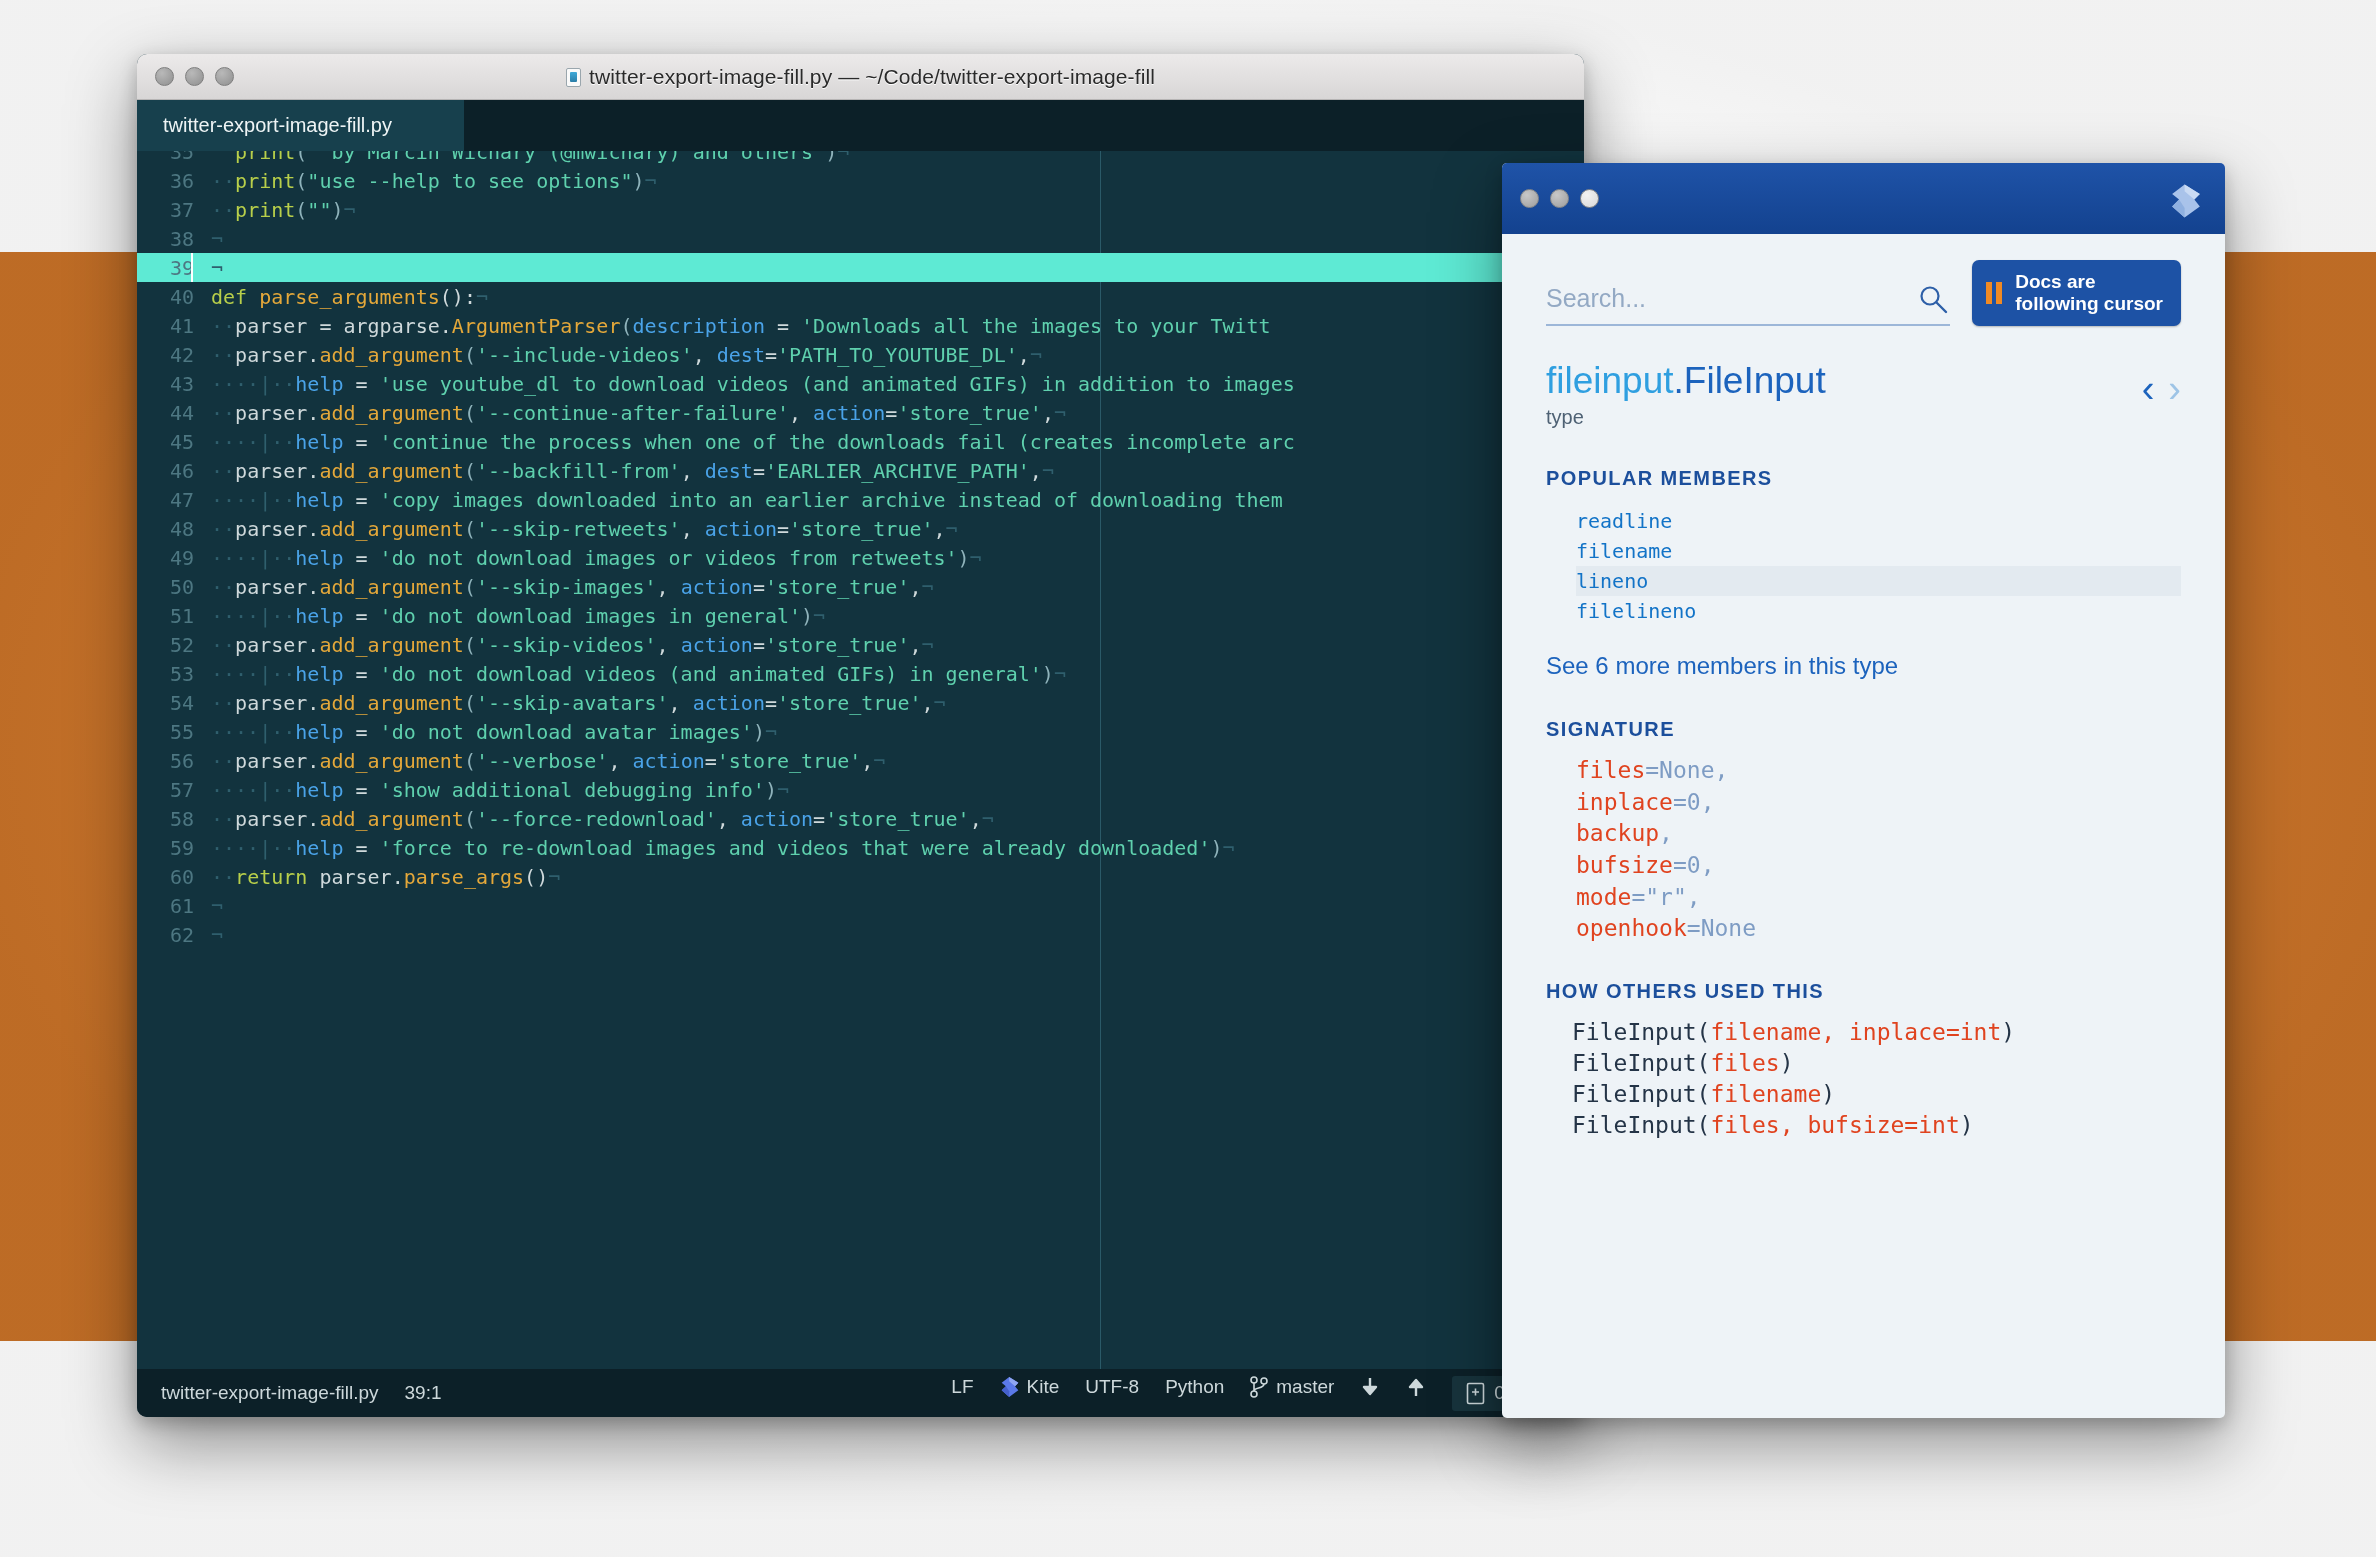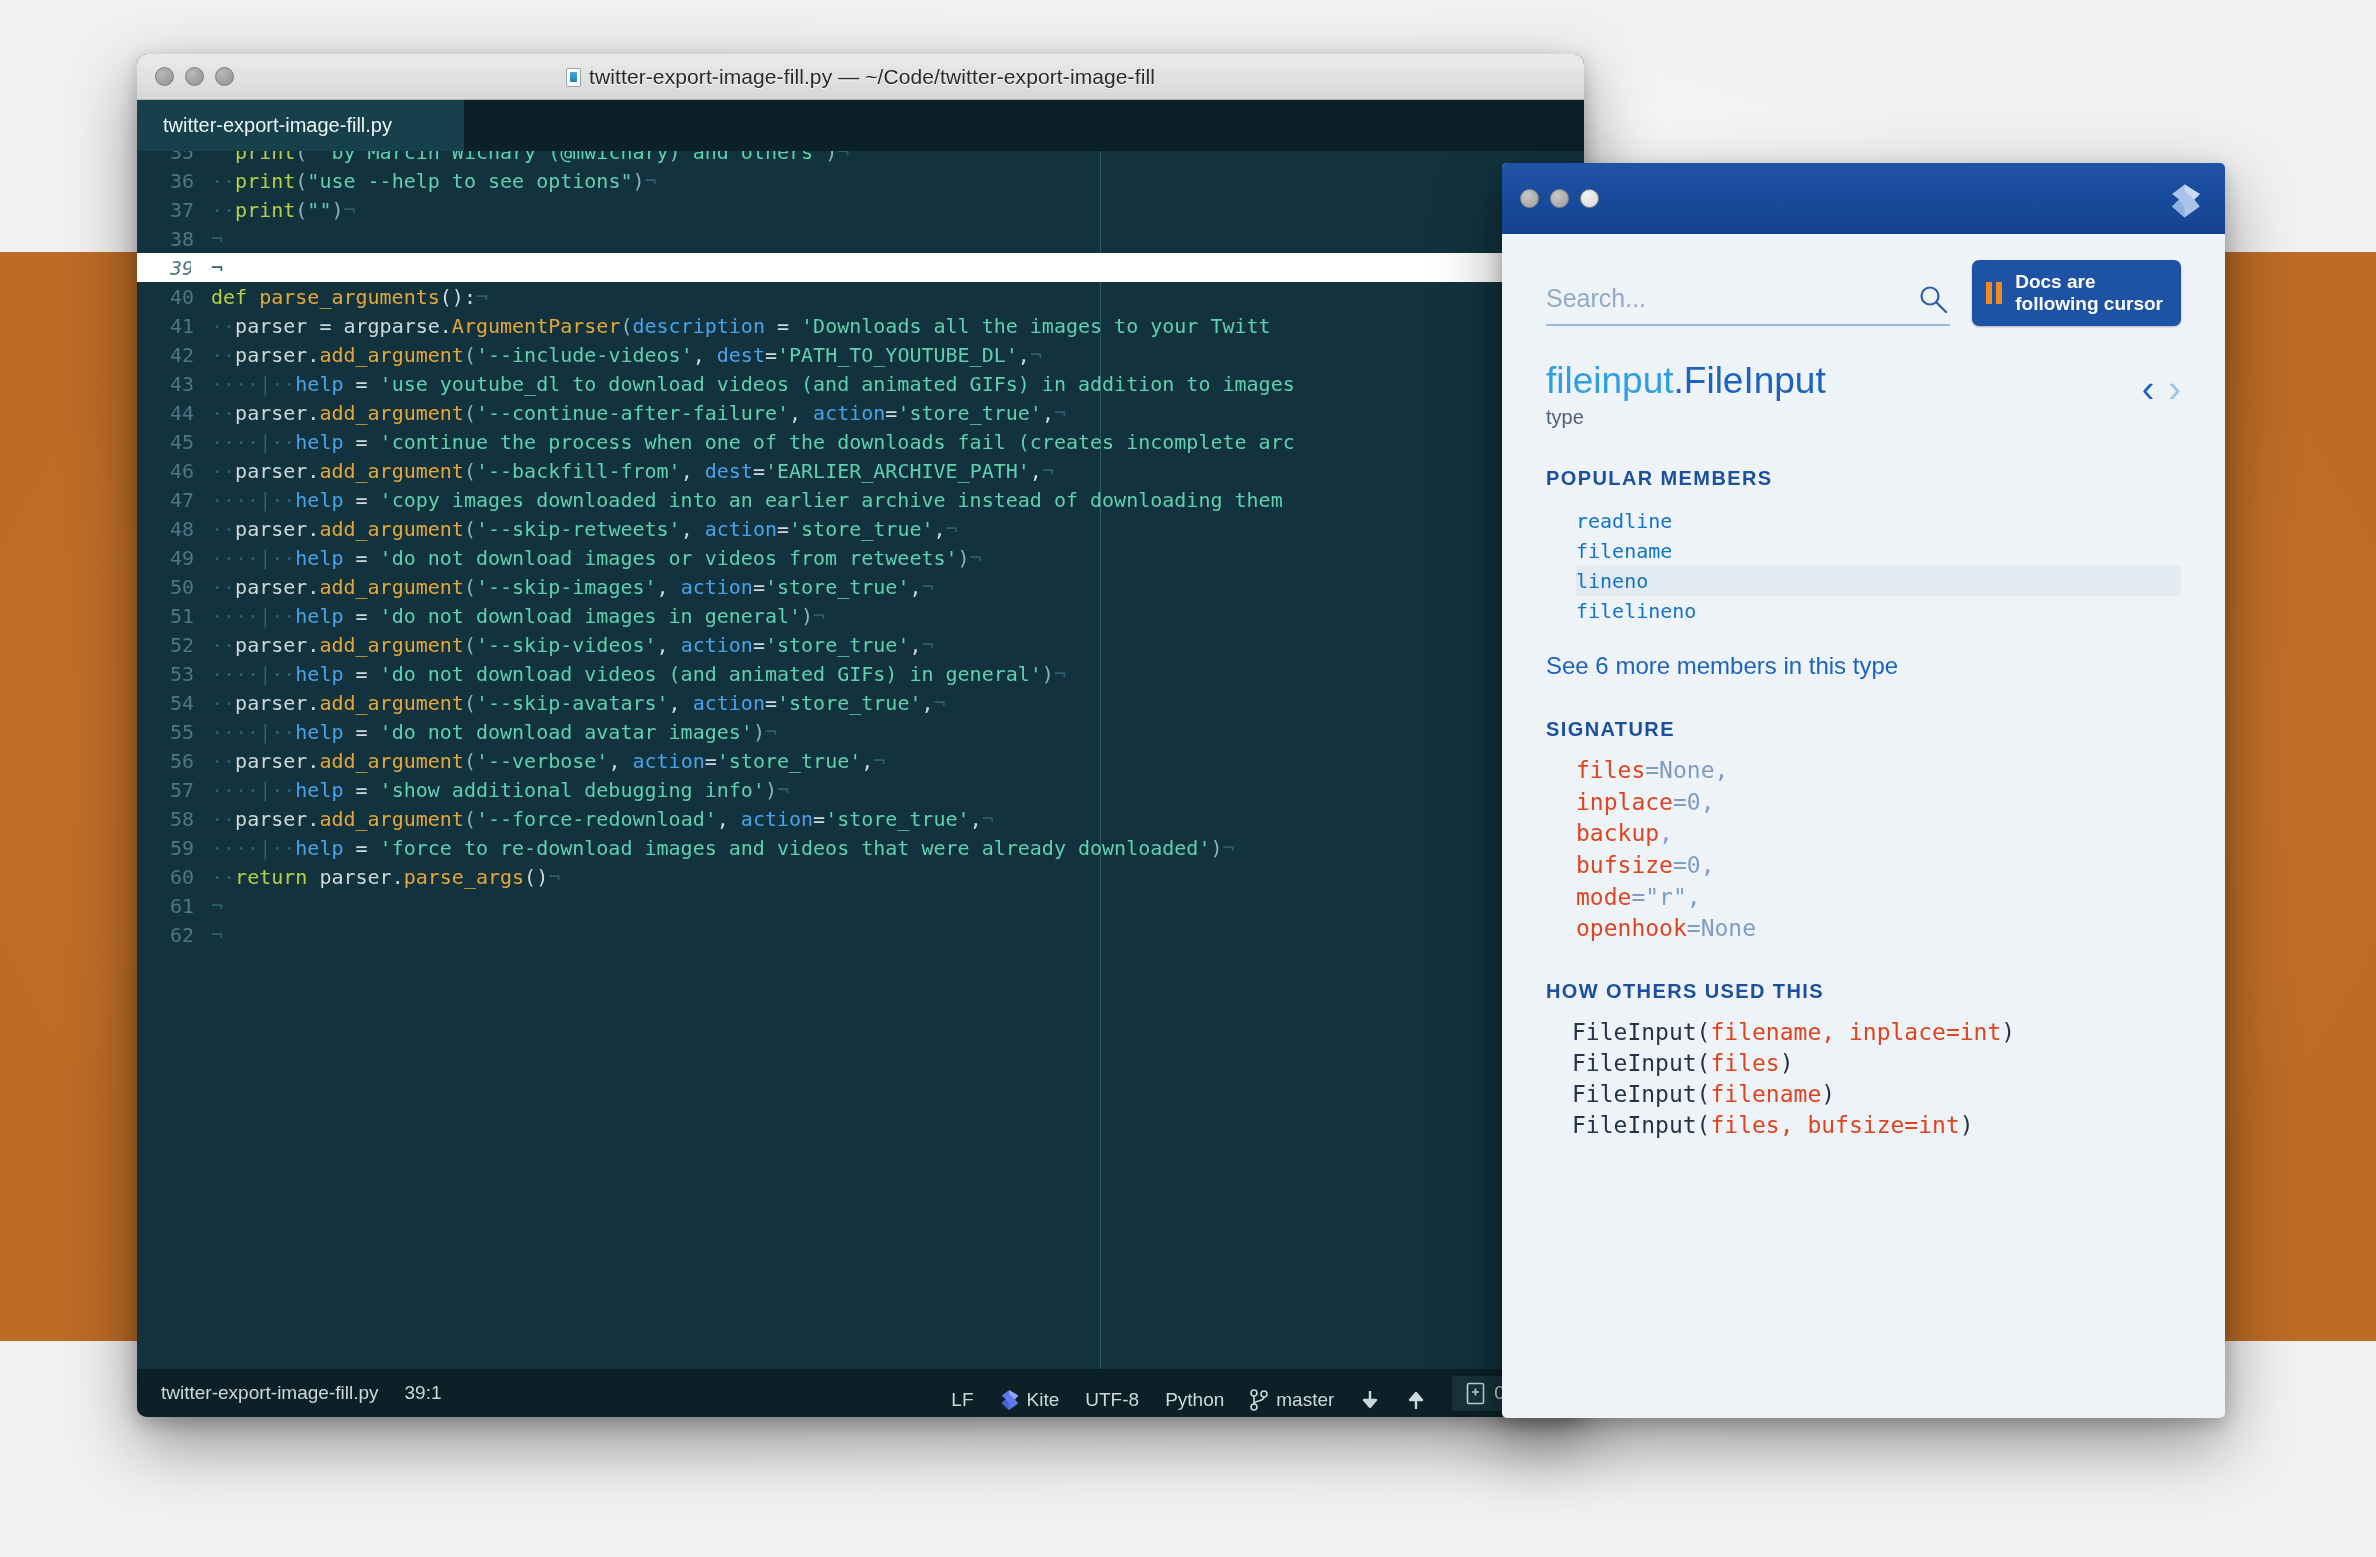--- a/index.html
+++ b/index.html
@@ -62,21 +62,21 @@
   
   #code-pane {
     position:absolute; left:0; top:97px; right:0; bottom:48px;
     background:#12333e; overflow:hidden;
   }
   #ruler { position:absolute; top:0; bottom:0; left:963px; width:1px; background:#2a5a68; }
   .code-row {
     position:relative; height:29px; display:flex; align-items:center;
     font-family:"DejaVu Sans Mono", monospace; font-size:20px; white-space:pre;
   }
-  .code-row.current { background:#ffffff;font-style:italic; }
+  .code-row.current { background:#5eead4; }
   .code-row.current:before{
     content:""; position:absolute; left:54px; top:0; bottom:0; width:2px; background:#ffffff;
   }
   .ln {
     width:71px; min-width:71px; text-align:right; padding-right:14px;
     color:#4d7782; font-family:"DejaVu Sans Mono", monospace; font-size:20px;
   }
   .code-text { padding-left:3px; color:#d3dbdd; }
   .guide { color:#2f5f6d; }
   .kw      { color:#b8cf4a; }   
@@ -87,21 +87,21 @@
   .eol     { color:#2f5f6d; }
   .punc    { color:#8fb3bb; }
 
   
   #editor-statusbar {
     position:absolute; left:0; right:0; bottom:0; height:48px;
     background:#0c2028; display:flex; align-items:center;
     color:#cdd8db; font-size:19px;
   }
   #status-left { display:flex; align-items:center; gap:26px; padding-left:24px; }
-  #status-right { margin-left:auto; display:flex; align-items:flex-end; gap:26px; padding-right:26px; }
+  #status-right { margin-left:auto; display:flex; align-items:flex-start; gap:26px; padding-right:26px; }
   .kite-mark {
     display:inline-block; width:20px; height:22px; vertical-align:-4px; margin-right:7px;
   }
   .sb-item { display:flex; align-items:center; }
   #files-chip { background:#17333c; padding:6px 14px; border-radius:3px; display:flex; align-items:center; gap:9px; }
 
   
   #kite-window {
     position:absolute; left:1502px; top:163px; width:723px; height:1255px;
     border-radius:5px; overflow:hidden; background:#eef3f7;

